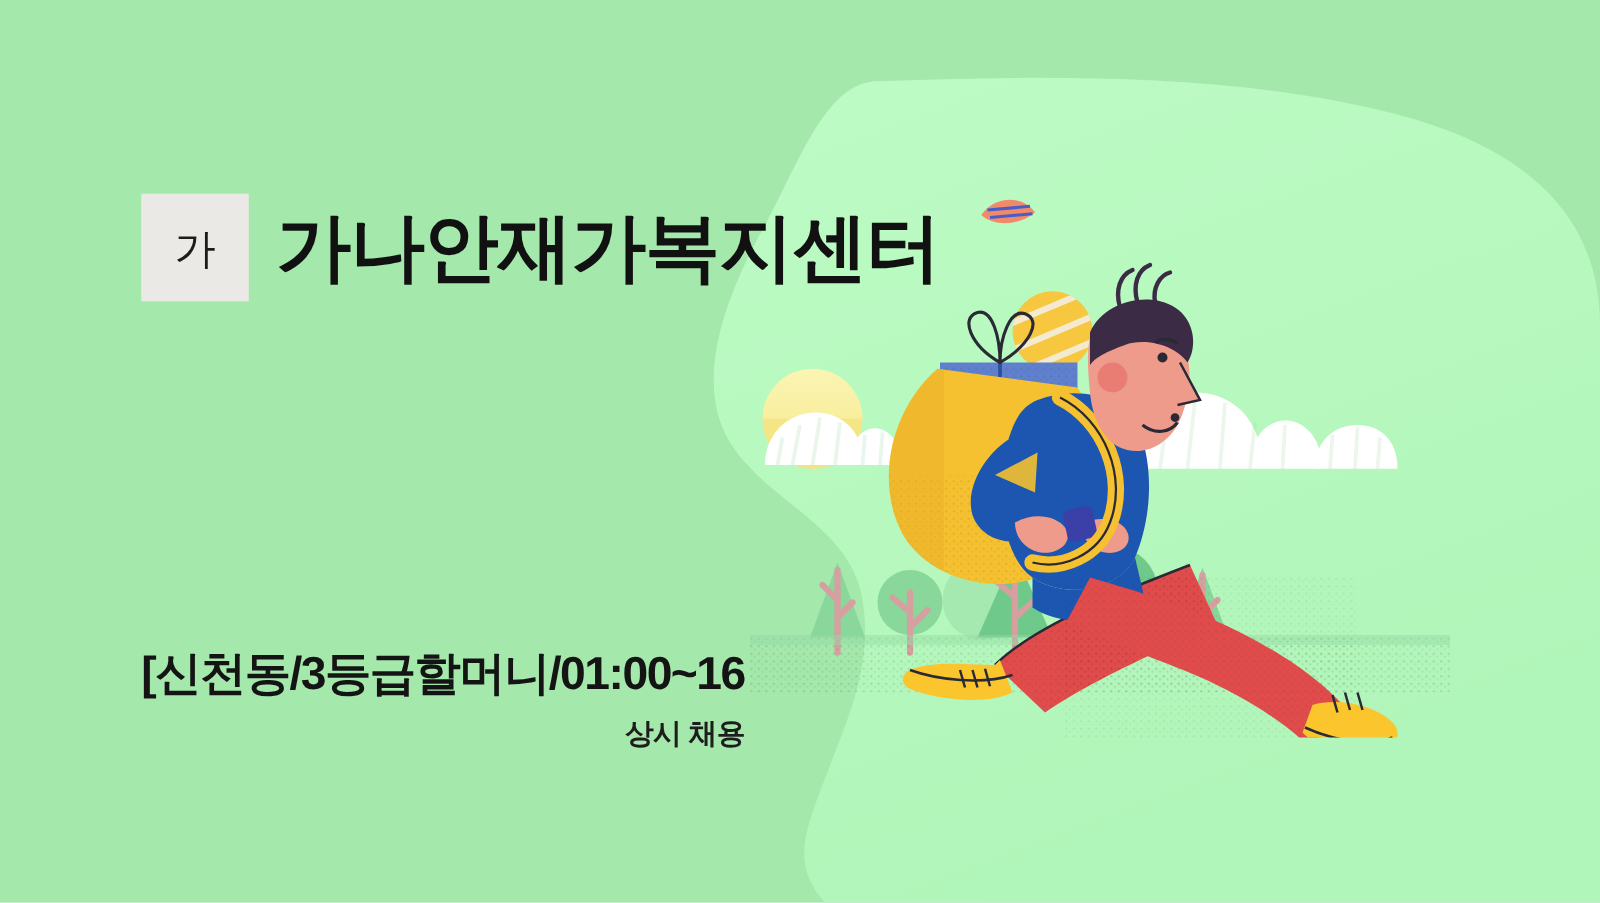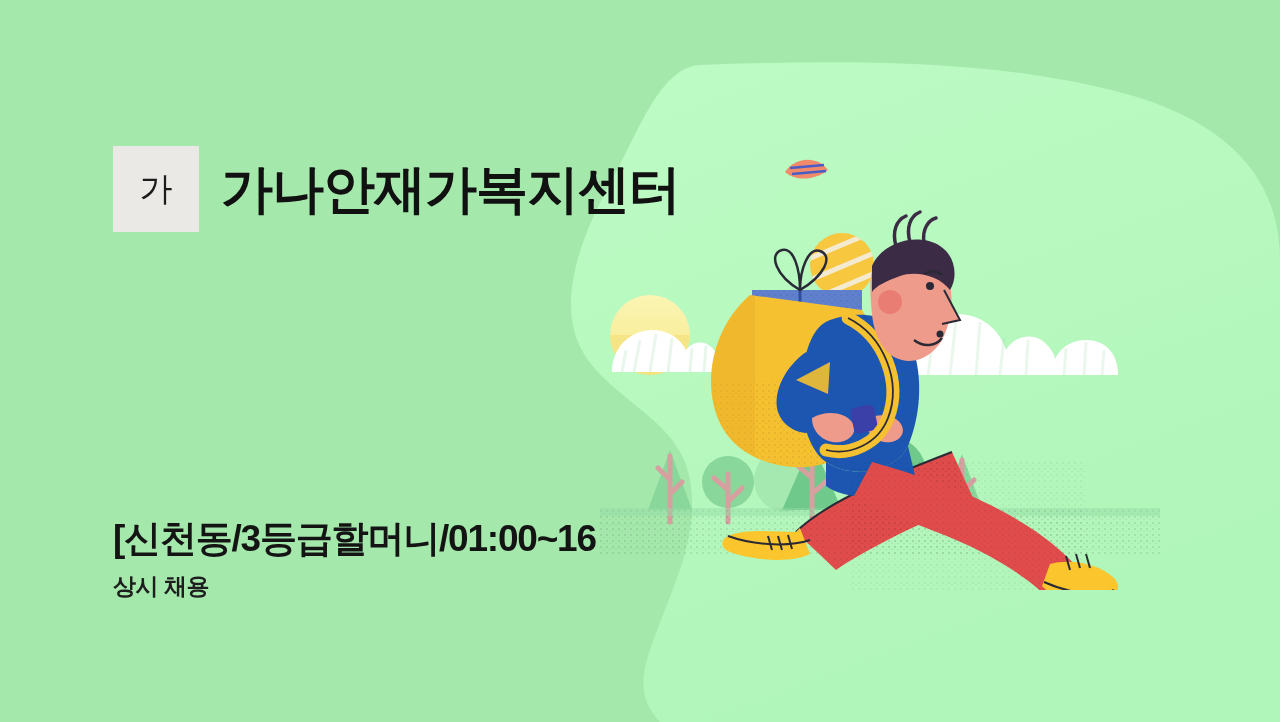--- a/index.html
+++ b/index.html
@@ -59,21 +59,21 @@
   }
 
   #logo-badge-text {
     font-size: 33px;
     color: #1c1c1c;
     line-height: 1;
     font-weight: 400;
   }
 
   #company-name {
-    font-size: 52px;
+    font-size: 60px;
     font-weight: 700;
     color: #111111;
     letter-spacing: -1px;
     white-space: nowrap;
     line-height: 1;
   }
 
   
   #footer-block {
     position: absolute;
@@ -91,20 +91,21 @@
     line-height: 1.15;
   }
 
   #hiring-type {
     margin-top: 14px;
     font-size: 23px;
     font-weight: 700;
     color: #1d1d1d;
     letter-spacing: -0.5px;
     line-height: 1;
+    text-align: right;
   }
 </style>
 </head>
 <body>
 
 <div id="card">
 
   <svg id="bg-blob" viewBox="0 0 1280 722" preserveAspectRatio="none" aria-hidden="true">
     <defs>
       <linearGradient id="blobGrad" x1="0" y1="0" x2="0.4" y2="1">

